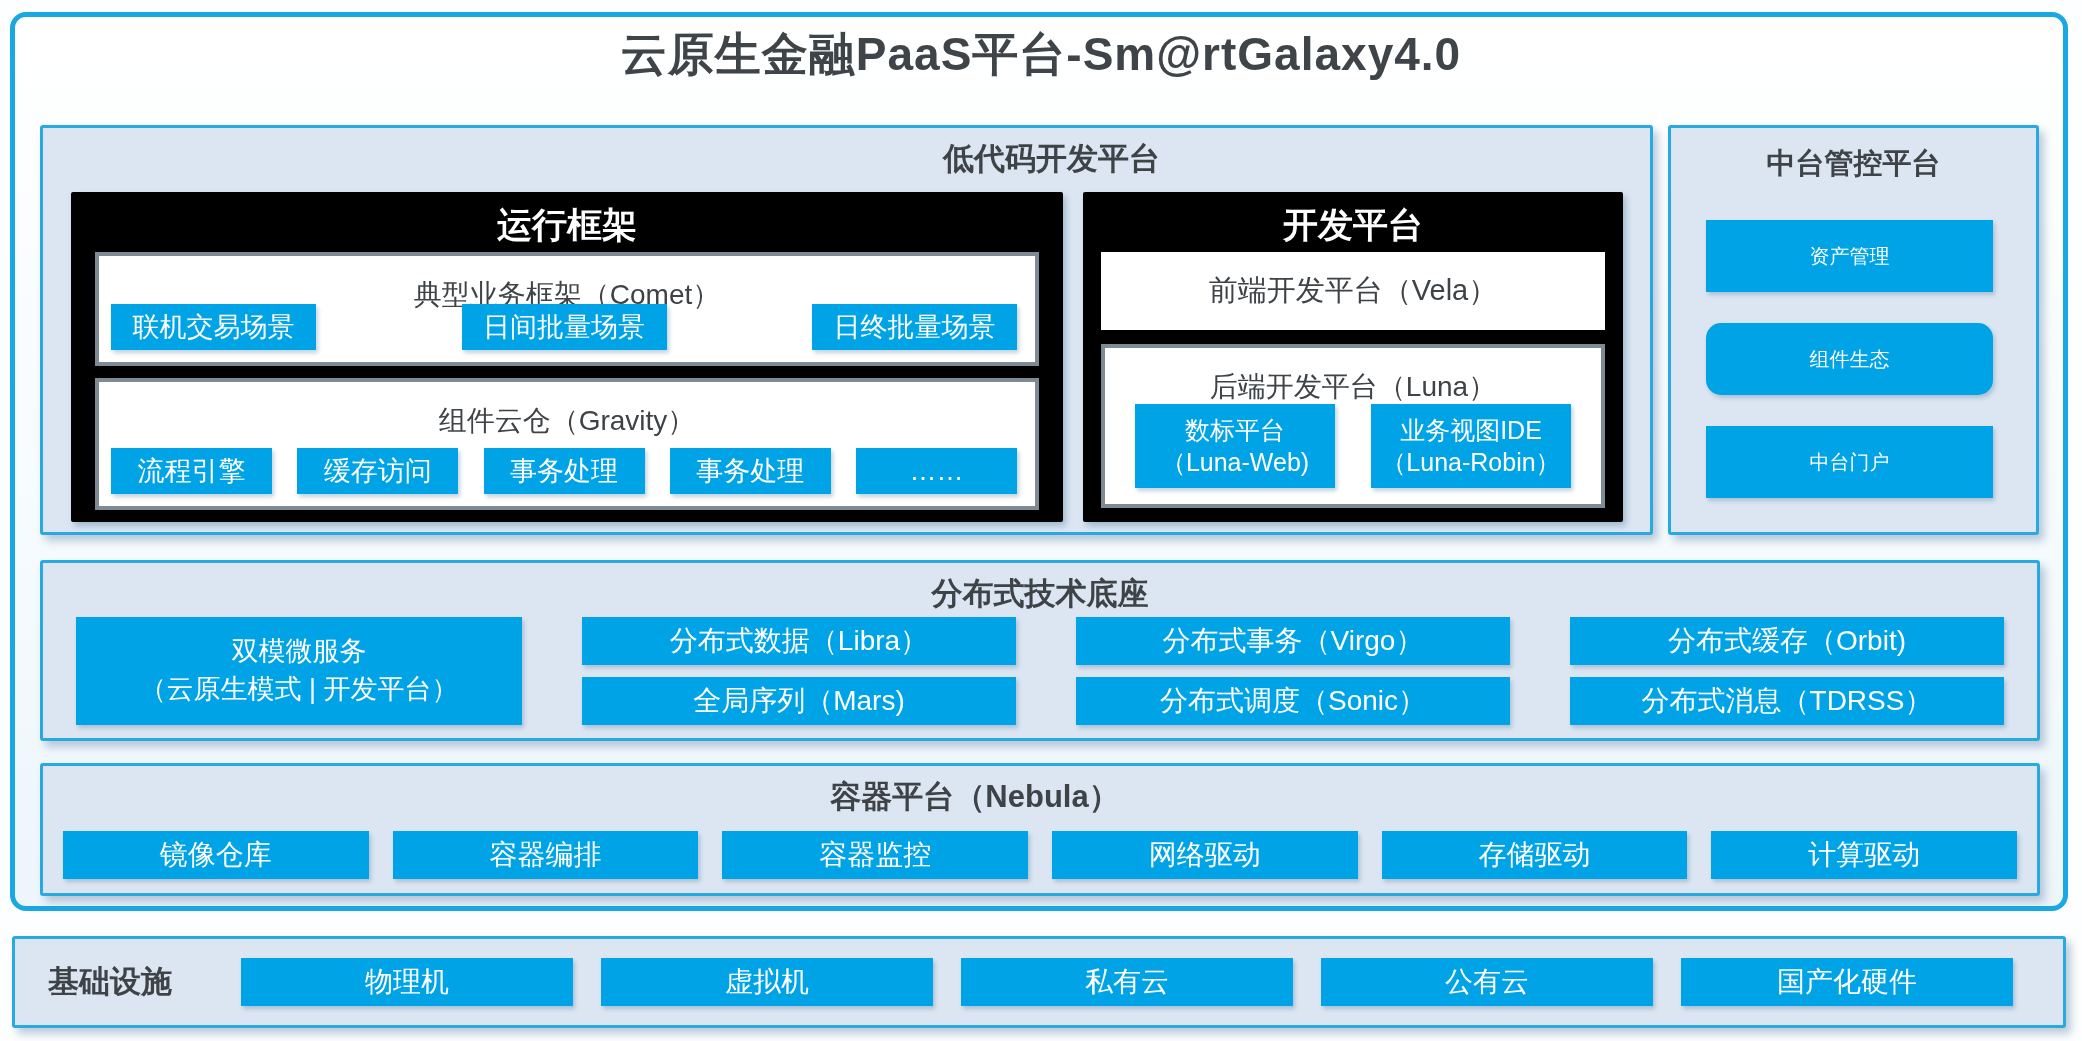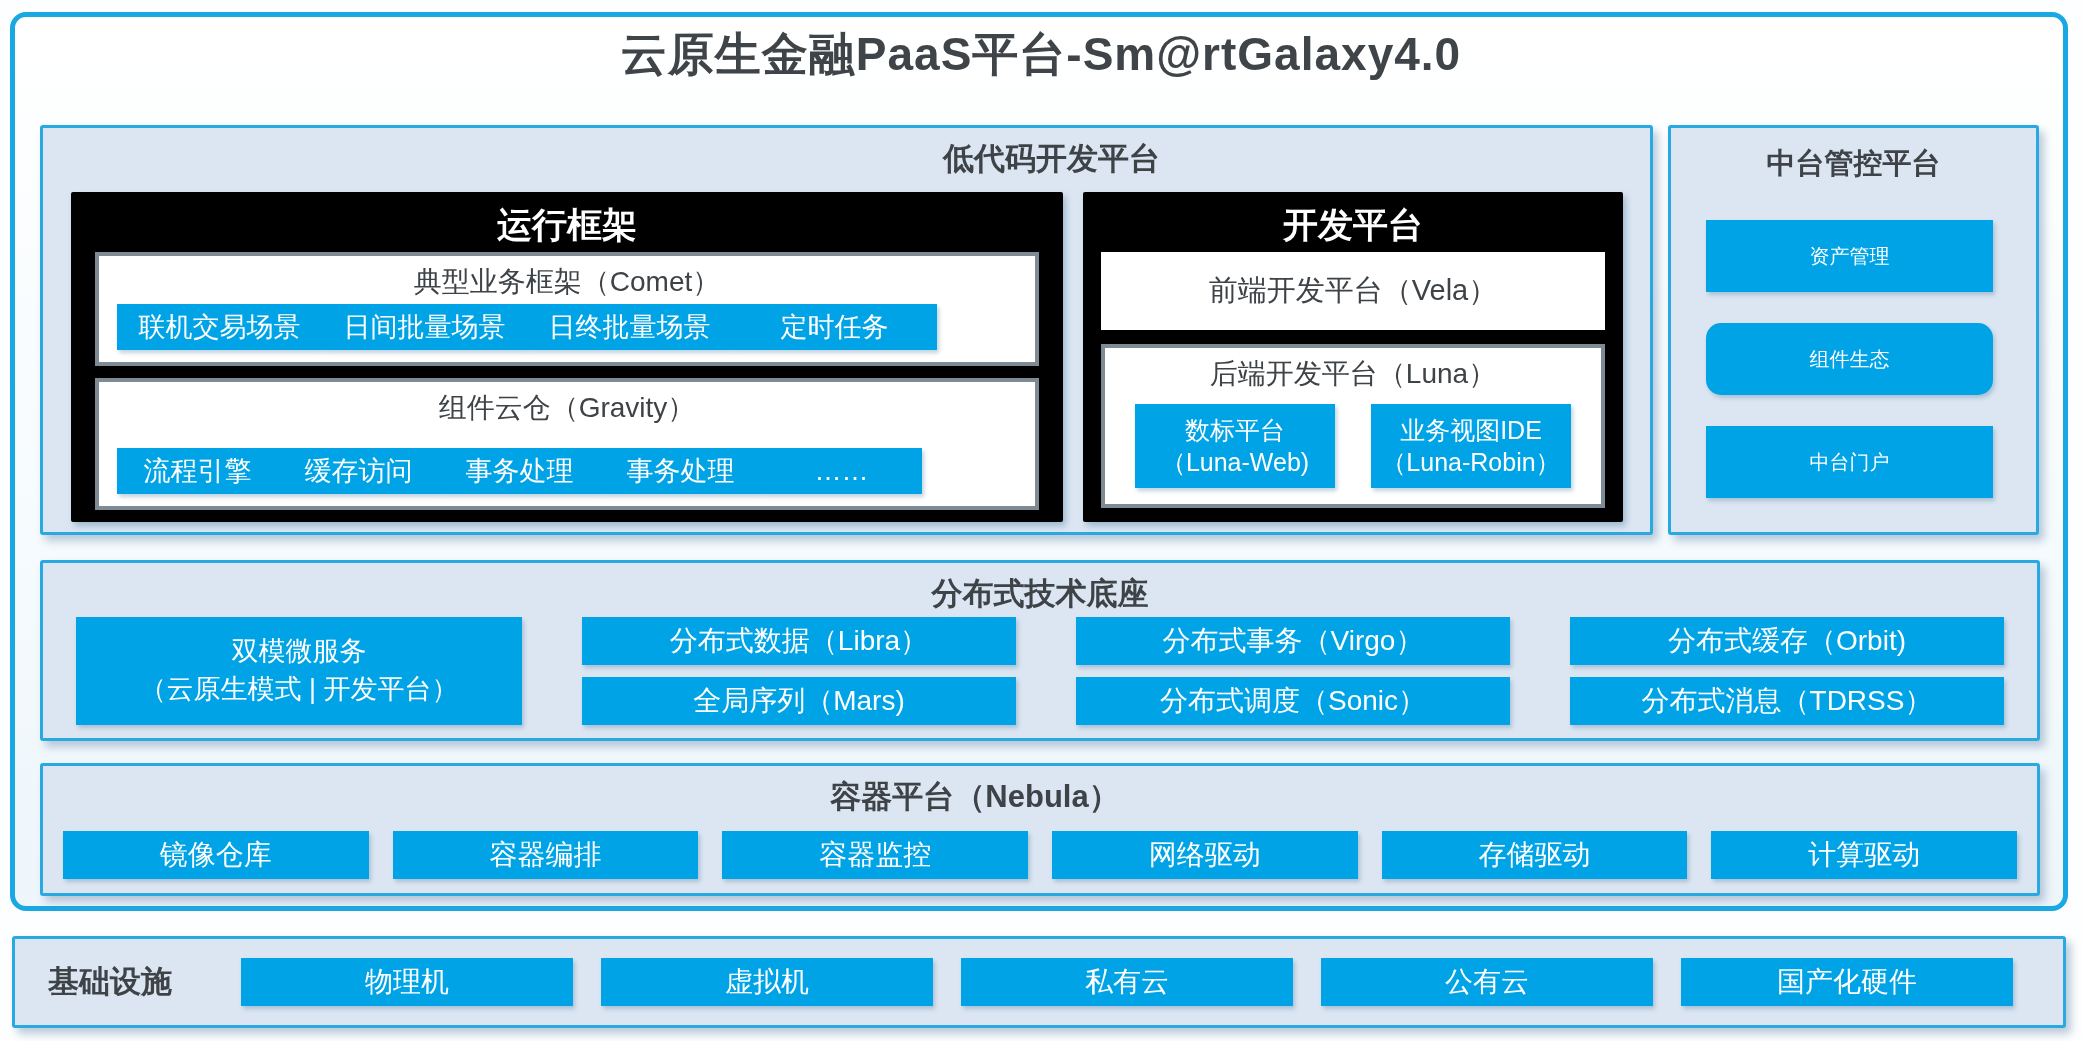--- a/index.html
+++ b/index.html
@@ -40,28 +40,28 @@
     font-size:35px; font-weight:bold; color:#ffffff; }
 
   
   .white-box { position:absolute; background:#ffffff; border:4px solid #7e8a94; }
   .box-comet   { left:24px; top:60px;  width:944px; height:114px; }
   .box-gravity { left:24px; top:186px; width:944px; height:132px; }
   .box-luna    { left:18px; top:152px; width:504px; height:164px; }
   .box-vela { position:absolute; left:18px; top:60px; width:504px; height:78px;
     background:#ffffff; display:flex; align-items:center; justify-content:center;
     font-size:29px; color:#3e4347; }
-  .white-title { margin-top:7px; width:100%; text-align:center; font-size:28px; color:#3e4347; }
+  .white-title { margin-top:20px; width:100%; text-align:center; font-size:28px; color:#3e4347; }
 
   
   .btn { background:#00a4e6; color:#ffffff; display:flex; align-items:center;
     justify-content:center; text-align:center; font-size:27px;
     box-shadow:2px 3px 4px rgba(55,110,150,.3); }
-  .btn-row { position:absolute; left:18px; right:18px; bottom:12px;
-    display:flex; }
+  .btn-row { position:absolute; left:12px; right:18px; bottom:12px;
+    display:flex; justify-content:space-between; }
   .comet-btn   { width:205px; height:46px; }
   .gravity-btn { width:161px; height:46px; }
 
   .luna-row { position:absolute; left:30px; right:30px; bottom:16px;
     display:flex; justify-content:space-between; }
   .luna-btn { width:200px; height:84px; flex-direction:column; font-size:25px; line-height:1.3; }
 
   .mgmt-btn { position:absolute; left:35px; width:287px; height:72px; font-size:20px; }
   .mgmt-btn-0 { top:92px; } .mgmt-btn-1 { top:195px;border-radius:15px; } .mgmt-btn-2 { top:298px; }
 
@@ -94,21 +94,20 @@
 
     <div class="blue-box box-runtime">
       <div class="blue-title">运行框架</div>
 
       <div class="white-box box-comet">
         <div class="white-title">典型业务框架（Comet）</div>
         <div class="btn-row">
           <div class="btn comet-btn">联机交易场景</div>
           <div class="btn comet-btn">日间批量场景</div>
           <div class="btn comet-btn">日终批量场景</div>
-          <div class="btn comet-btn">定时任务</div>
         </div>
       </div>
 
       <div class="white-box box-gravity">
         <div class="white-title">组件云仓（Gravity）</div>
         <div class="btn-row">
           <div class="btn gravity-btn">流程引擎</div>
           <div class="btn gravity-btn">缓存访问</div>
           <div class="btn gravity-btn">事务处理</div>
           <div class="btn gravity-btn">事务处理</div>

